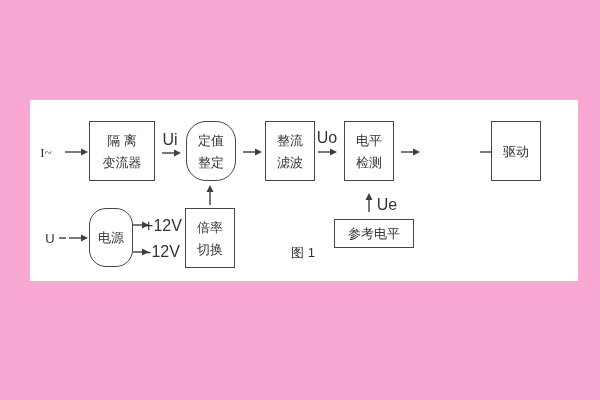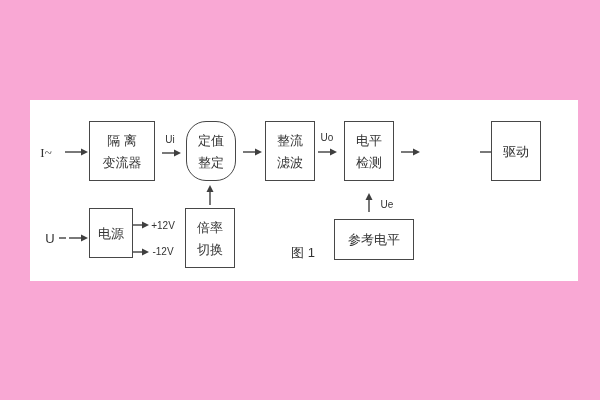--- a/index.html
+++ b/index.html
@@ -29,21 +29,21 @@
     justify-content: center;
     gap: 9px;
     font-size: 13px;
     line-height: 1;
     text-align: center;
     white-space: nowrap;
   }
   .label {
     position: absolute;
     transform: translate(-50%, -50%);
-    font-size: 10px;
+    font-size: 16px;
     line-height: 1;
     white-space: nowrap;
   }
   .label.lg { font-size: 13px; }
   .label.serif { font-family: "Liberation Serif", serif; }
   svg.wires {
     position: absolute;
     left: 0; top: 0;
     pointer-events: none;
   }
@@ -133,30 +133,30 @@
   <div class="block" style="left:344px; top:121px; width:50px; height:60px;">
     <span>电平</span>
     <span>检测</span>
   </div>
 
   <div class="block" style="left:448px; top:121px; width:50px; height:60px;margin-left:43px;">
     <span>驱动</span>
   </div>
 
 
-  <div class="block" style="left:89px; top:208px; width:44px; height:50px;">
+  <div class="block" style="left:89px; top:208px; width:44px; height:59px;border-radius:17px;">
     <span>电源</span>
   </div>
 
   <div class="block" style="left:185px; top:208px; width:50px; height:60px;">
     <span>倍率</span>
     <span>切换</span>
   </div>
 
-  <div class="block" style="left:334px; top:219px; width:80px; height:41px;font-family:Liberation Serif, serif;">
+  <div class="block" style="left:334px; top:219px; width:80px; height:29px;font-family:Liberation Serif, serif;">
     <span>参考电平</span>
   </div>
 
   <div class="label lg serif" style="left:46px; top:152px;">I~</div>
   <div class="label lg" style="left:50px; top:238px;">U</div>
   <div class="label" style="left:170px; top:140px;">Ui</div>
   <div class="label" style="left:327px; top:138px;">Uo</div>
   <div class="label" style="left:387px; top:205px;">Ue</div>
   <div class="label" style="left:163px; top:226px;">+12V</div>
   <div class="label" style="left:163px; top:252px;">-12V</div>

